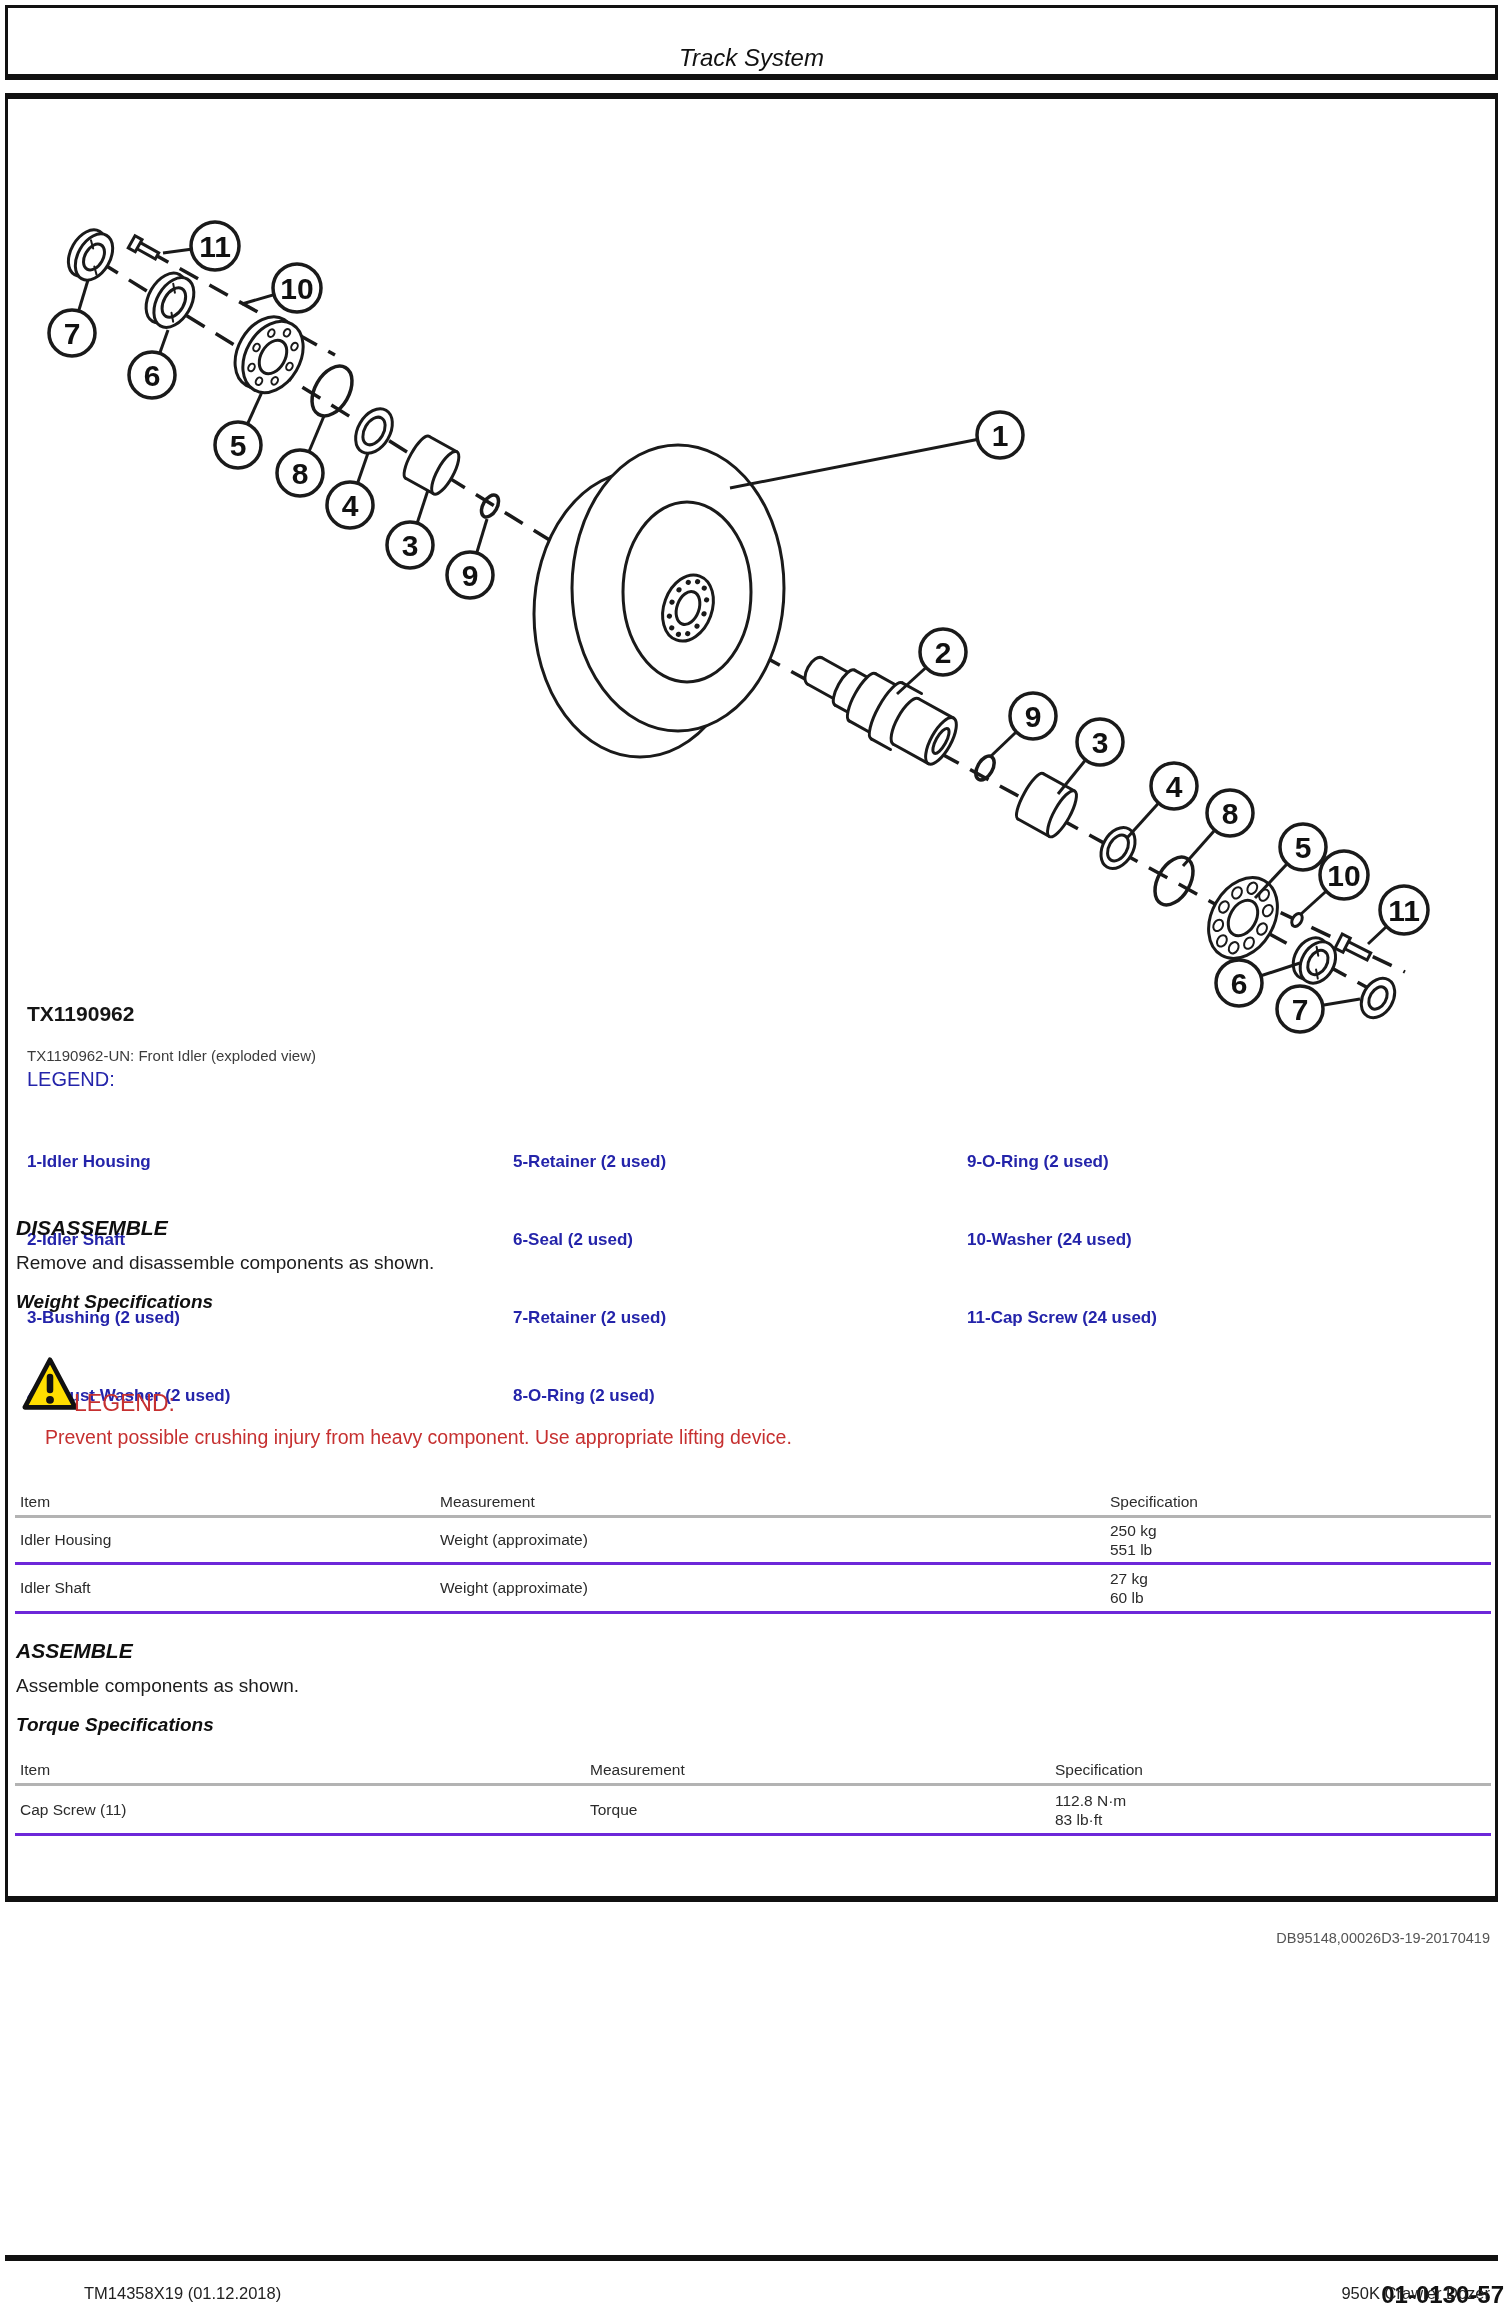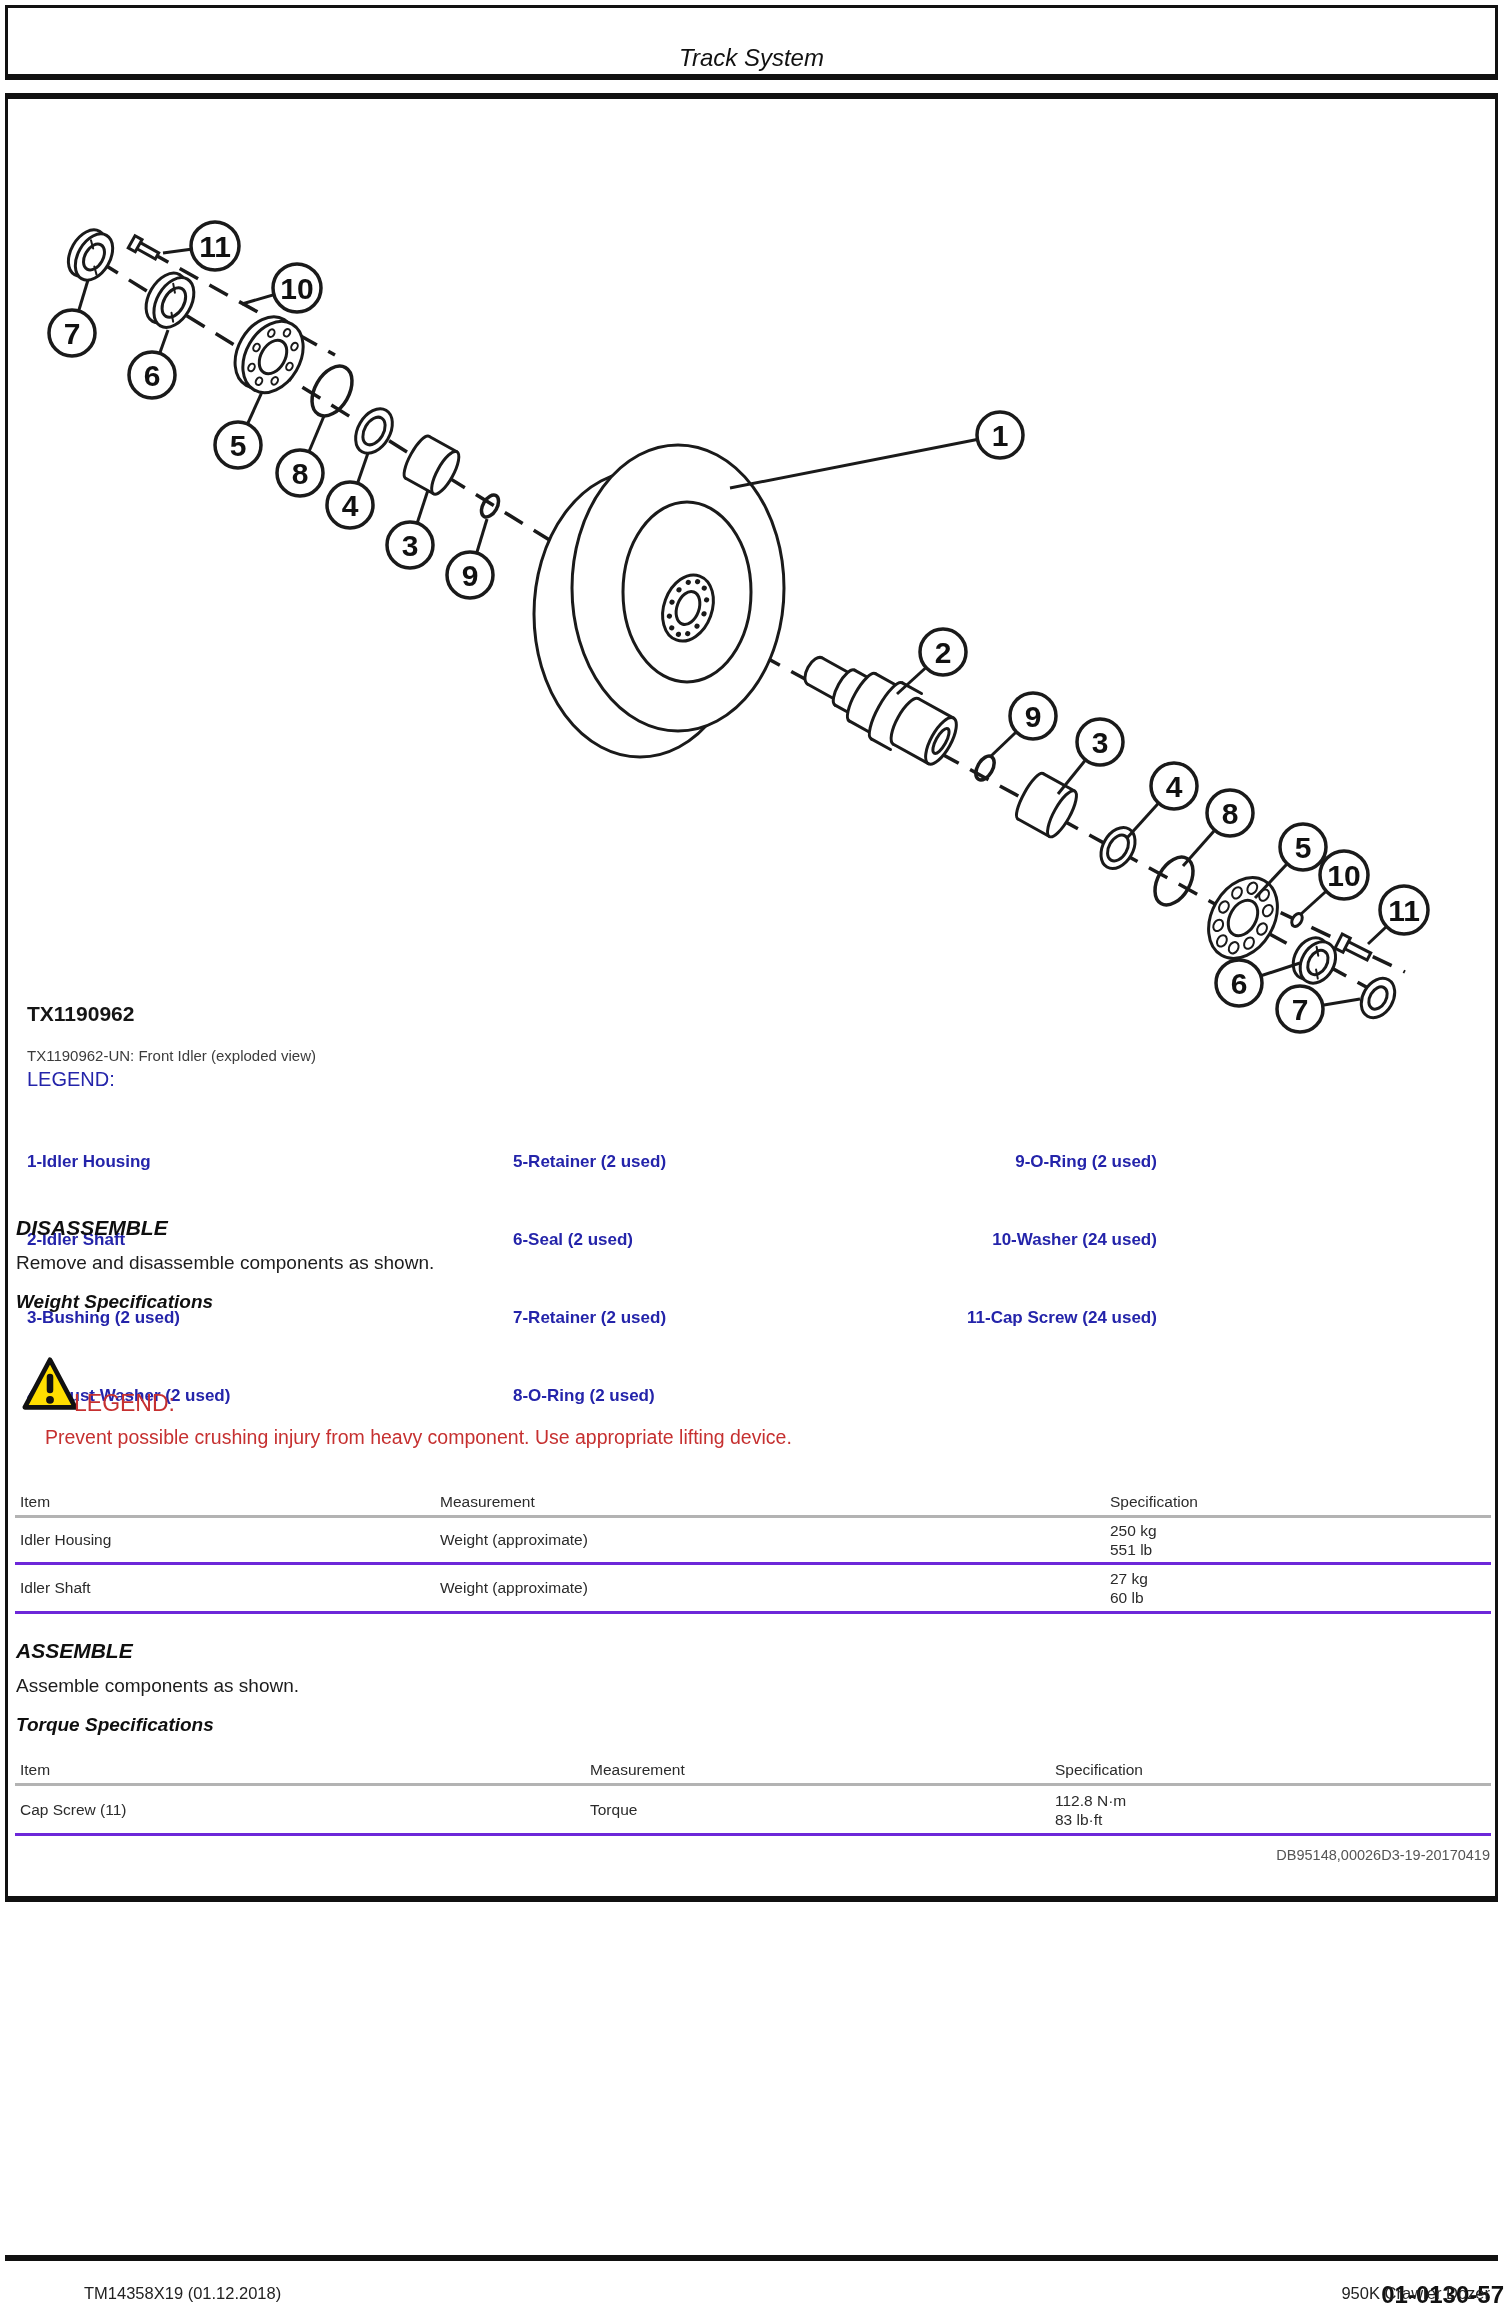--- a/index.html
+++ b/index.html
@@ -13,40 +13,40 @@
   
   .box-main{position:absolute;left:5px;top:93px;right:6px;height:1797px;
             border:3px solid #111;border-top:6px solid #111;border-bottom:6px solid #111;background:#fff;}
   .section-title{position:absolute;left:17px;top:109px;font-size:29px;font-weight:bold;color:#0d0d0d;}
   .diagram{position:absolute;left:10px;top:150px;width:1480px;height:890px;}
   .figure-id{position:absolute;left:27px;top:1002px;font-size:21px;font-weight:bold;color:#151515;}
   .figure-caption{position:absolute;left:27px;top:1047px;font-size:15px;color:#3c3c3c;}
   .legend-title{position:absolute;left:27px;top:1068px;font-size:20px;color:#2424aa;}
   .legend-col{position:absolute;top:1097px;font-size:17px;font-weight:bold;color:#2424aa;line-height:26px;white-space:pre;}
   .legend-col div{height:26px;}
-  .lc1{left:27px;} .lc2{left:513px;} .lc3{left:967px;text-align:right;}
+  .lc1{left:27px;} .lc2{left:513px;} .lc3{left:967px;}
   .h-bold-ital{font-weight:bold;font-style:italic;color:#0f0f0f;}
   .disassemble-h{position:absolute;left:16px;top:1216px;font-size:21px;}
   .body-text{position:absolute;left:16px;font-size:19px;color:#1c1c1c;}
   .weight-h{position:absolute;left:16px;top:1291px;font-size:19px;}
   .caution-tri{position:absolute;left:22px;top:1352px;width:56px;height:64px;}
   .caution-label{position:absolute;left:74px;top:1390px;font-size:23px;color:#c63030;}
   .caution-text{position:absolute;left:16px;top:1426px;font-size:19.5px;color:#c63030;margin-left:29px;}
   
   .spec-table{position:absolute;left:15px;width:1476px;font-size:15.5px;color:#2b2b2b;}
   .t-head{position:relative;height:25px;border-bottom:3px solid #b3b3b3;}
   .t-head span{position:absolute;bottom:4px;}
   .t-row{position:relative;border-bottom:3px solid #6d28d9;}
   .t-row .cell{position:absolute;top:50%;transform:translateY(-50%);}
   .c1{left:5px;} .c2{left:425px;} .c3{left:1095px;}
   .t2 .c2{left:575px;} .t2 .c3{left:1040px;}
   .two-line div{line-height:19px;}
   .assemble-h{position:absolute;left:16px;top:1639px;font-size:21px;}
   .torque-h{position:absolute;left:16px;top:1714px;font-size:19px;}
-  .doc-code{position:absolute;right:14px;top:1847px;font-size:14.5px;color:#555;text-align:center;}
+  .doc-code{position:absolute;right:14px;top:1930px;font-size:14.5px;color:#555;text-align:center;}
   
   .footer-line{position:absolute;left:5px;right:6px;top:2255px;height:6px;background:#111;}
   .footer-left{position:absolute;left:84px;top:2284px;font-size:16.5px;color:#222;}
   .footer-center{position:absolute;left:0;right:0;top:2281px;text-align:right;font-size:24px;font-weight:bold;color:#111;}
   .footer-right{position:absolute;right:14px;top:2284px;font-size:16.5px;color:#222;}
   
   .ln{stroke:#1a1a1a;stroke-width:3;fill:none;stroke-linecap:round;}
   .thin{stroke-width:2;}
   .part{stroke:#1a1a1a;stroke-width:3;fill:#fff;}
   .fillonly{fill:#fff;stroke:none;}

